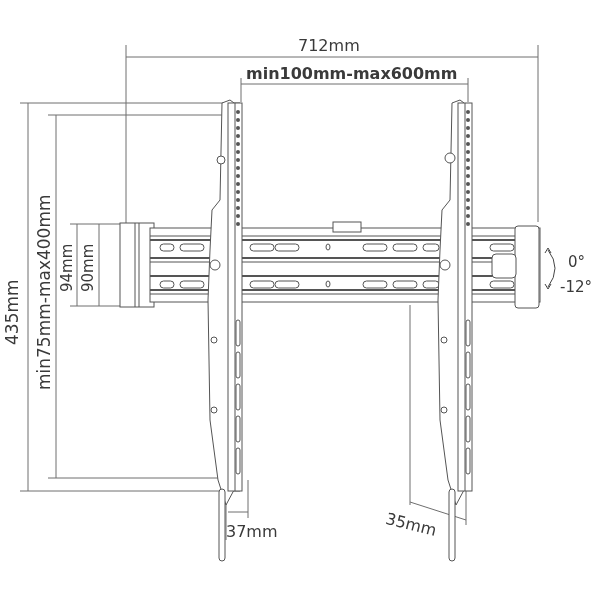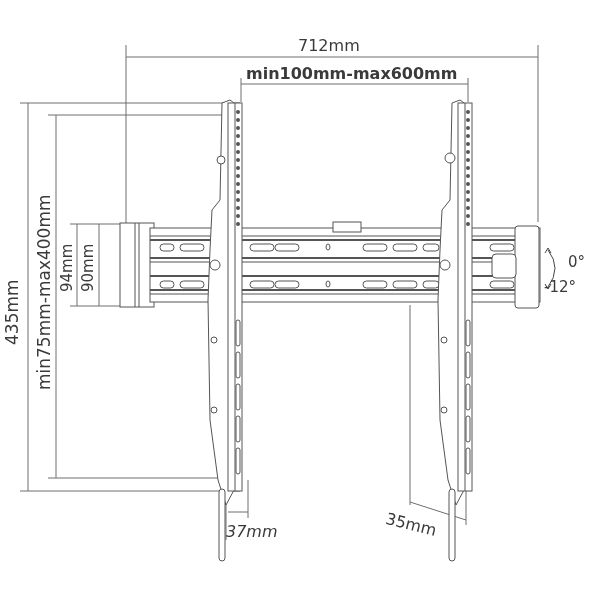--- a/index.html
+++ b/index.html
@@ -170,15 +170,15 @@
   </g>
 </svg>
 
 <div class="lbl" style="left:298px; top:38px; font-size:16px;">712mm</div>
 <div class="lbl" style="left:246px; top:66px; font-size:16px;font-weight:bold;">min100mm-max600mm</div>
 <div class="lbl vert" style="left:4px; top:345px; font-size:17px;">435mm</div>
 <div class="lbl vert" style="left:36px; top:390px; font-size:17px;">min75mm-max400mm</div>
 <div class="lbl vert" style="left:60px; top:292px; font-size:15px;">94mm</div>
 <div class="lbl vert" style="left:81px; top:292px; font-size:15px;">90mm</div>
 <div class="lbl" style="left:568px; top:255px; font-size:15px;">0°</div>
-<div class="lbl" style="left:544px; top:280px; font-size:15px;">-12°</div>
-<div class="lbl" style="left:226px; top:524px; font-size:16px;font-style:italic;">37mm</div>
+<div class="lbl" style="left:560px; top:280px; font-size:15px;">-12°</div>
+<div class="lbl" style="left:226px; top:524px; font-size:16px;">37mm</div>
 <div class="lbl" style="left:388px; top:511px; font-size:16px; transform: rotate(14deg); transform-origin:left top;">35mm</div>
 
 </body></html>

